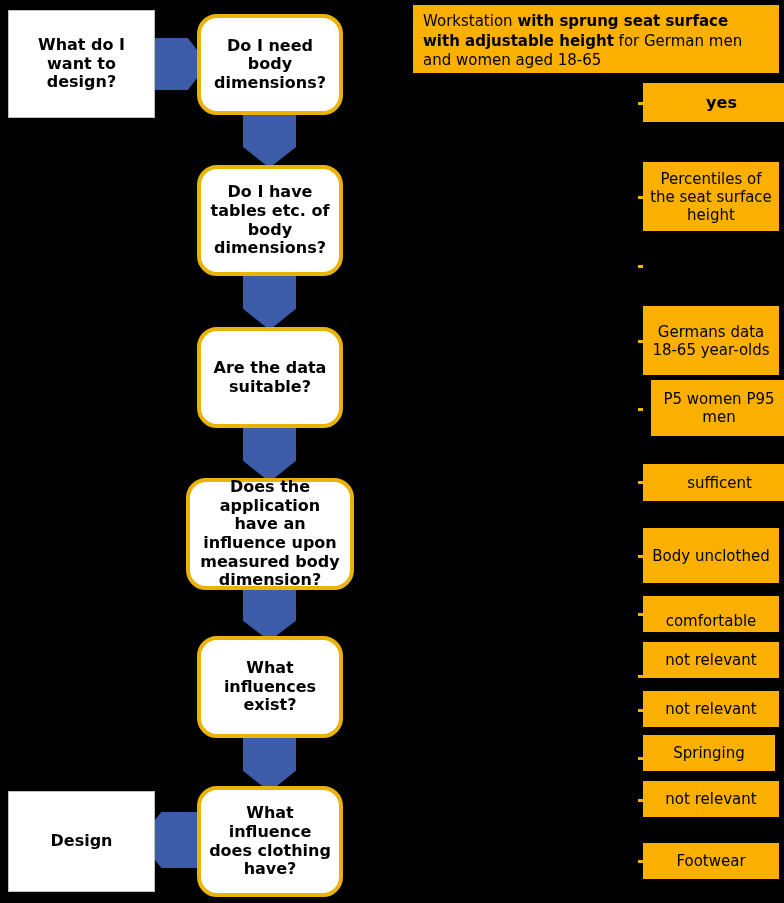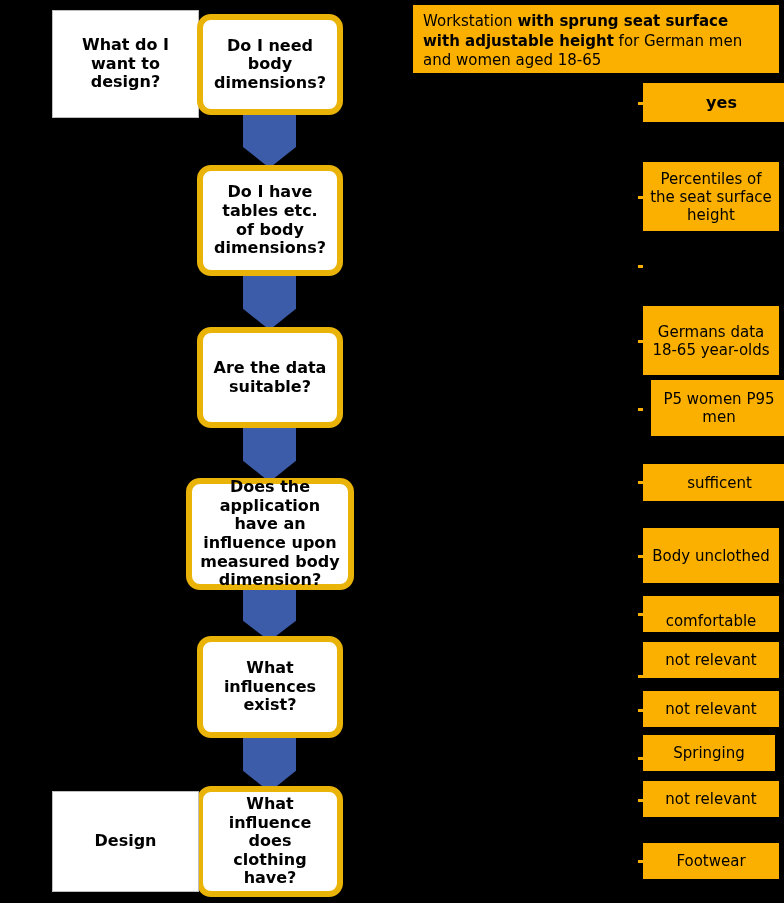--- a/index.html
+++ b/index.html
@@ -20,39 +20,38 @@
     left: 0; top: 0;
     width: 784px;
     height: 903px;
     background: #000000;
   }
 
   
   .flow-box {
     position: absolute;
     background: #ffffff;
-    border: 6px solid #eab308;
-    border-radius: 14px;
+    border: 4px solid #eab308;
+    border-radius: 20px;
     box-sizing: border-box;
     display: flex;
     align-items: center;
     justify-content: center;
     text-align: center;
     color: #000000;
     font-weight: bold;
     font-size: 16px;
     line-height: 1.16;
     padding: 2px 8px;
     z-index: 4;
   }
   
   .flow-box.square {
     border-radius: 0;
     border: 1px solid #bfbfbf;
-    margin-left: 44px;
   }
 
   
   .arrow {
     position: absolute;
     background: #3c5ba9;
     z-index: 2;
   }
   .arrow.down {
     clip-path: polygon(0% 0%, 100% 0%, 100% 62%, 50% 100%, 0% 62%);

